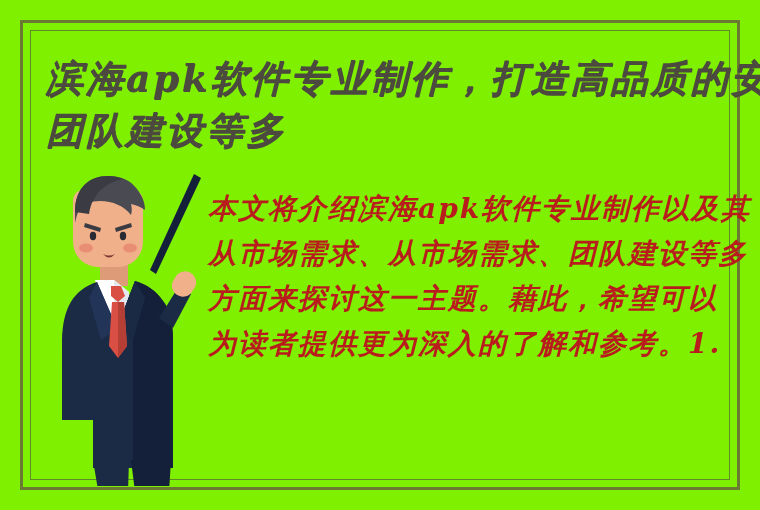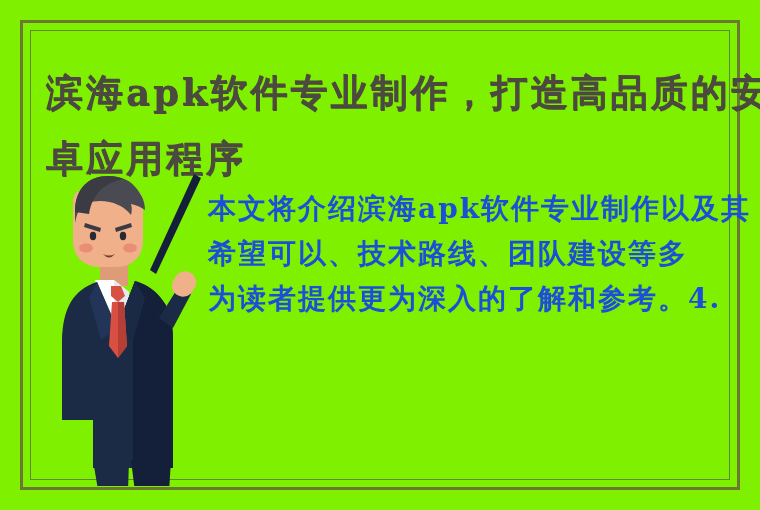--- a/index.html
+++ b/index.html
@@ -49,40 +49,41 @@
     position: absolute;
     left: 46px;
     top: 52px;
     width: 690px;
   }
   .title-line {
     font-family: "DejaVu Serif", "Liberation Serif", serif;
     font-size: 37px;
     line-height: 52px;
     font-weight: 700;
+    font-style: italic;
     color: #4c4a3f;
     letter-spacing: 3px;
     white-space: nowrap;
     text-shadow: 0.5px 0.5px 0 #4c4a3f;
-    margin-top: 14px;
   }
 
   
   .body-block {
     position: absolute;
     left: 208px;
     top: 186px;
     width: 528px;
   }
   .body-line {
     font-family: "DejaVu Serif", "Liberation Serif", serif;
     font-size: 28px;
     line-height: 45px;
     font-weight: 700;
-    color: #1d4ed8;
+    font-style: italic;
+    color: #b91c1c;
     letter-spacing: 2px;
     white-space: nowrap;
   }
 
   
   .illustration {
     position: absolute;
     left: 55px;
     top: 168px;
     width: 170px;
@@ -97,21 +98,21 @@
 </head>
 <body>
 
 <div class="banner">
 
   <div class="frame-outer"></div>
   <div class="frame-inner"></div>
 
   <div class="title-block">
     <div class="title-line">滨海apk软件专业制作，打造高品质的安</div>
-    <div class="title-line">卓应用程序</div>
+    <div class="title-line">团队建设等多</div>
   </div>
 
   <div class="illustration">
     <svg viewBox="0 0 170 318" xmlns="http://www.w3.org/2000/svg">
 
       <g>
         <path d="M139 6 L146 10 L101 106 L95 102 Z" fill="#14203a"></path>
       </g>
 
       <path d="M45 92 L73 92 L73 118 L45 118 Z" fill="#dd9b77"></path>
@@ -160,17 +161,18 @@
       <path d="M38 292 L74 292 L70 420 L50 420 L46 340 Z" fill="#1b2b46"></path>
       <path d="M76 292 L116 292 L108 420 L86 420 L82 340 Z" fill="#14203a"></path>
 
       <path d="M44 412 L72 412 L76 424 C76 428 72 430 66 430 L44 430 C40 430 38 426 40 420 Z" fill="#e08d74"></path>
       <path d="M84 412 L110 412 L118 424 C120 428 116 430 110 430 L86 430 C82 430 80 426 82 420 Z" fill="#d9805f"></path>
     </svg>
   </div>
 
   <div class="body-block">
     <div class="body-line">本文将介绍滨海apk软件专业制作以及其</div>
-    <div class="body-line">希望可以、技术路线、团队建设等多</div>
-    <div class="body-line">为读者提供更为深入的了解和参考。4.</div>
+    <div class="body-line">从市场需求、从市场需求、团队建设等多</div>
+    <div class="body-line">方面来探讨这一主题。藉此，希望可以</div>
+    <div class="body-line">为读者提供更为深入的了解和参考。1.</div>
   </div>
 
 </div>
 
 </body></html>

